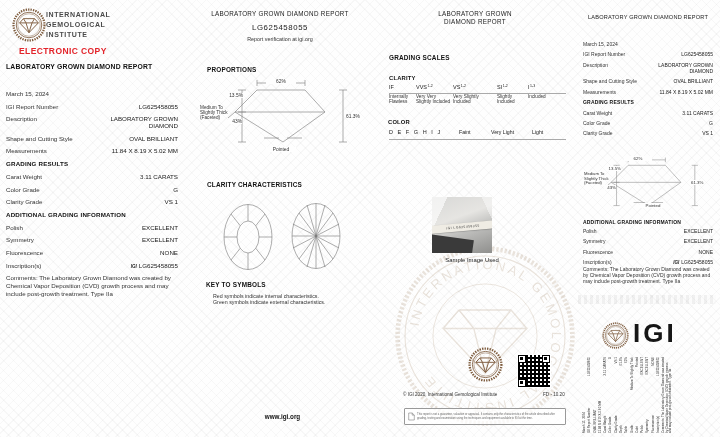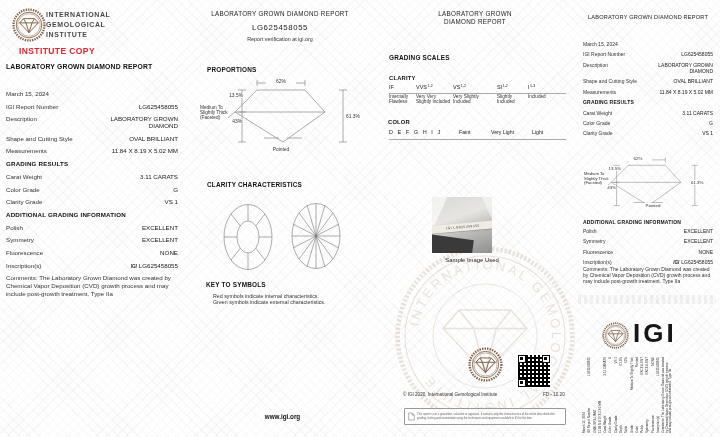--- a/index.html
+++ b/index.html
@@ -89,21 +89,21 @@
     <circle cx="20" cy="20" r="18.2" fill="none" stroke="currentColor" stroke-width="2.6" stroke-dasharray="1.6 1.3"></circle>
     <circle cx="20" cy="20" r="15" fill="none" stroke="currentColor" stroke-width="1"></circle>
     <circle cx="20" cy="20" r="13.2" fill="none" stroke="currentColor" stroke-width="0.5"></circle>
     <path d="M9,17.5 L31,17.5 L20,29 Z M13.5,12.5 L26.5,12.5 L31,17.5 M13.5,12.5 L9,17.5 M13.5,12.5 L16.5,17.5 M26.5,12.5 L23.5,17.5 M16.5,17.5 L20,29 M23.5,17.5 L20,29" fill="none" stroke="currentColor" stroke-width="1.1"></path>
   </svg>
   <div class="abs p1-org">
     <div>INTERNATIONAL</div>
     <div>GEMOLOGICAL</div>
     <div>INSTITUTE</div>
   </div>
-  <div class="abs p1-ec">INSTITUTE COPY</div>
+  <div class="abs p1-ec">ELECTRONIC COPY</div>
   <div class="abs p1-title">LABORATORY GROWN DIAMOND REPORT</div>
 
   <div class="abs p1-table">
     <div class="row">
       <span class="lbl">March 15, 2024</span>
     </div>
     <div class="row">
       <span class="lbl">IGI Report Number</span>
       <span class="val">LG625458055</span>
     </div>

